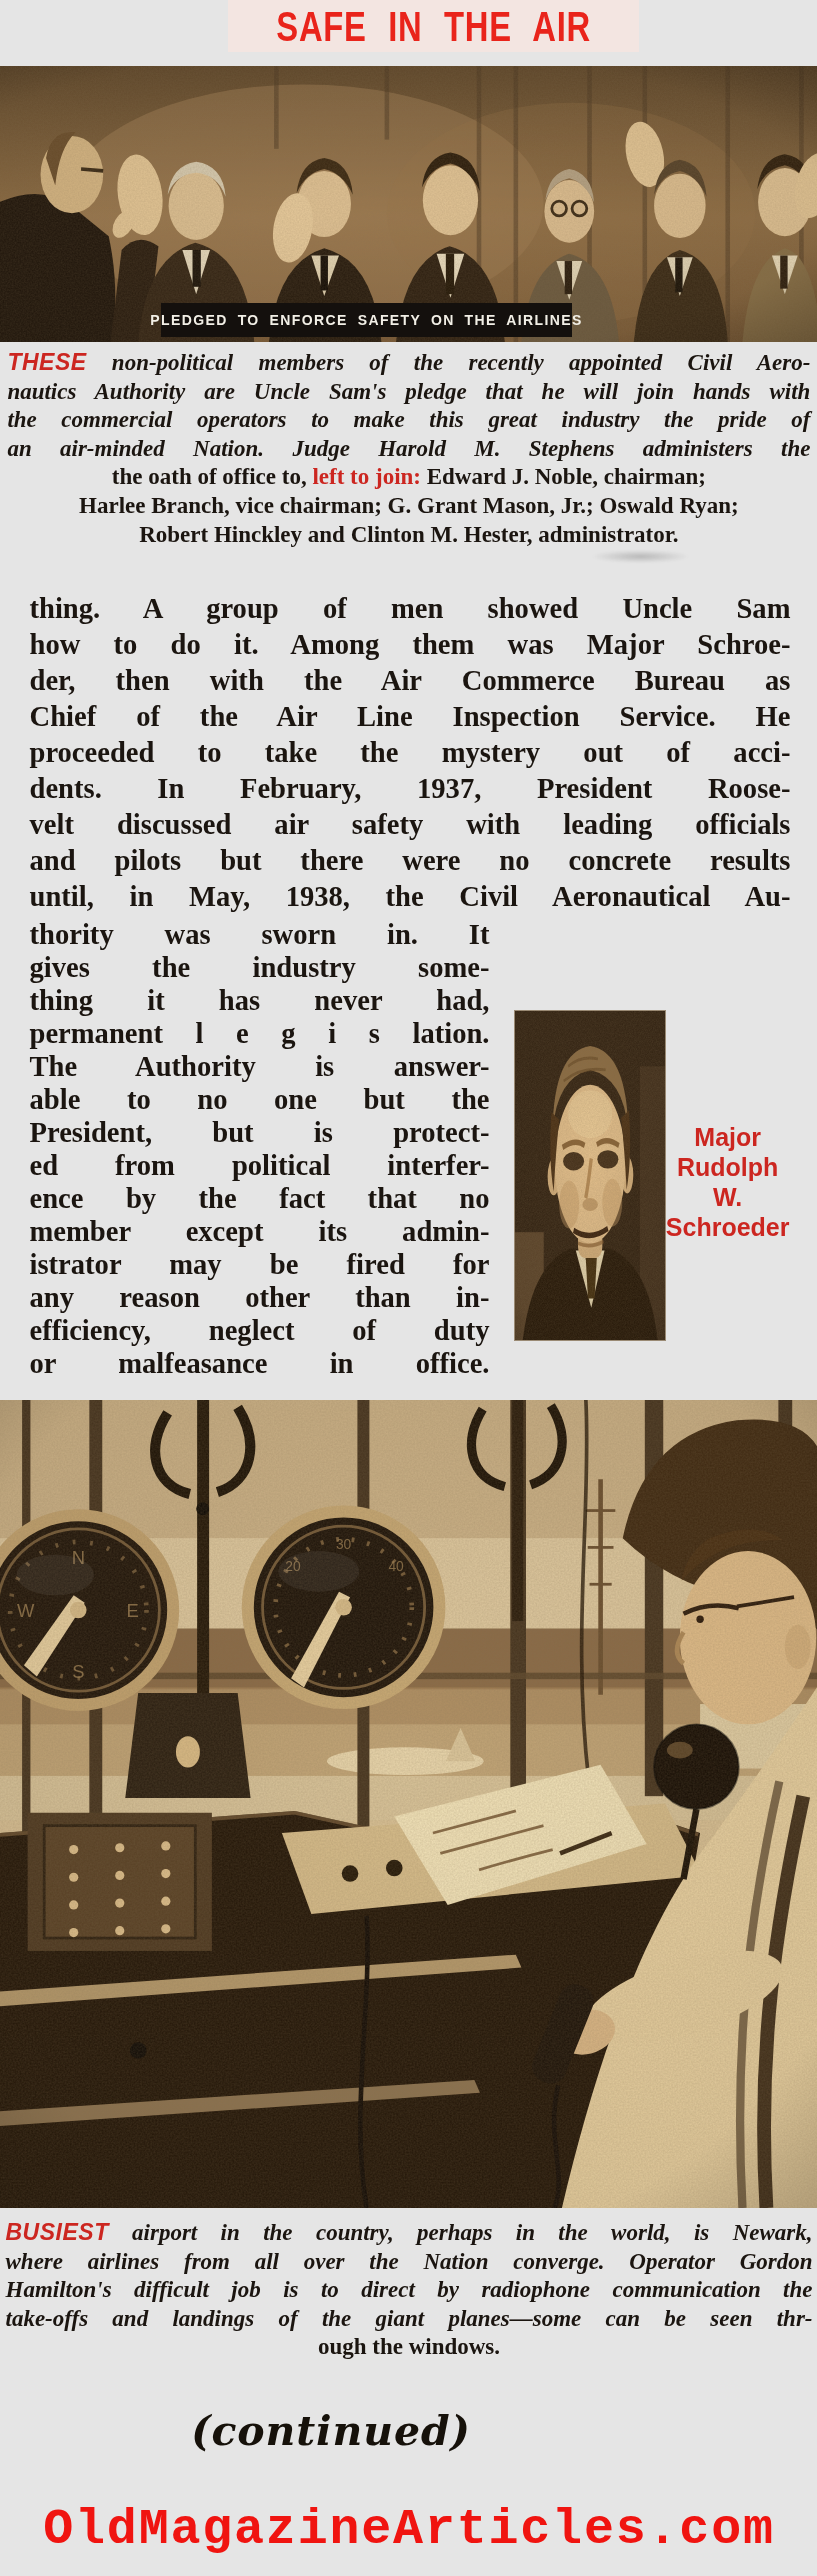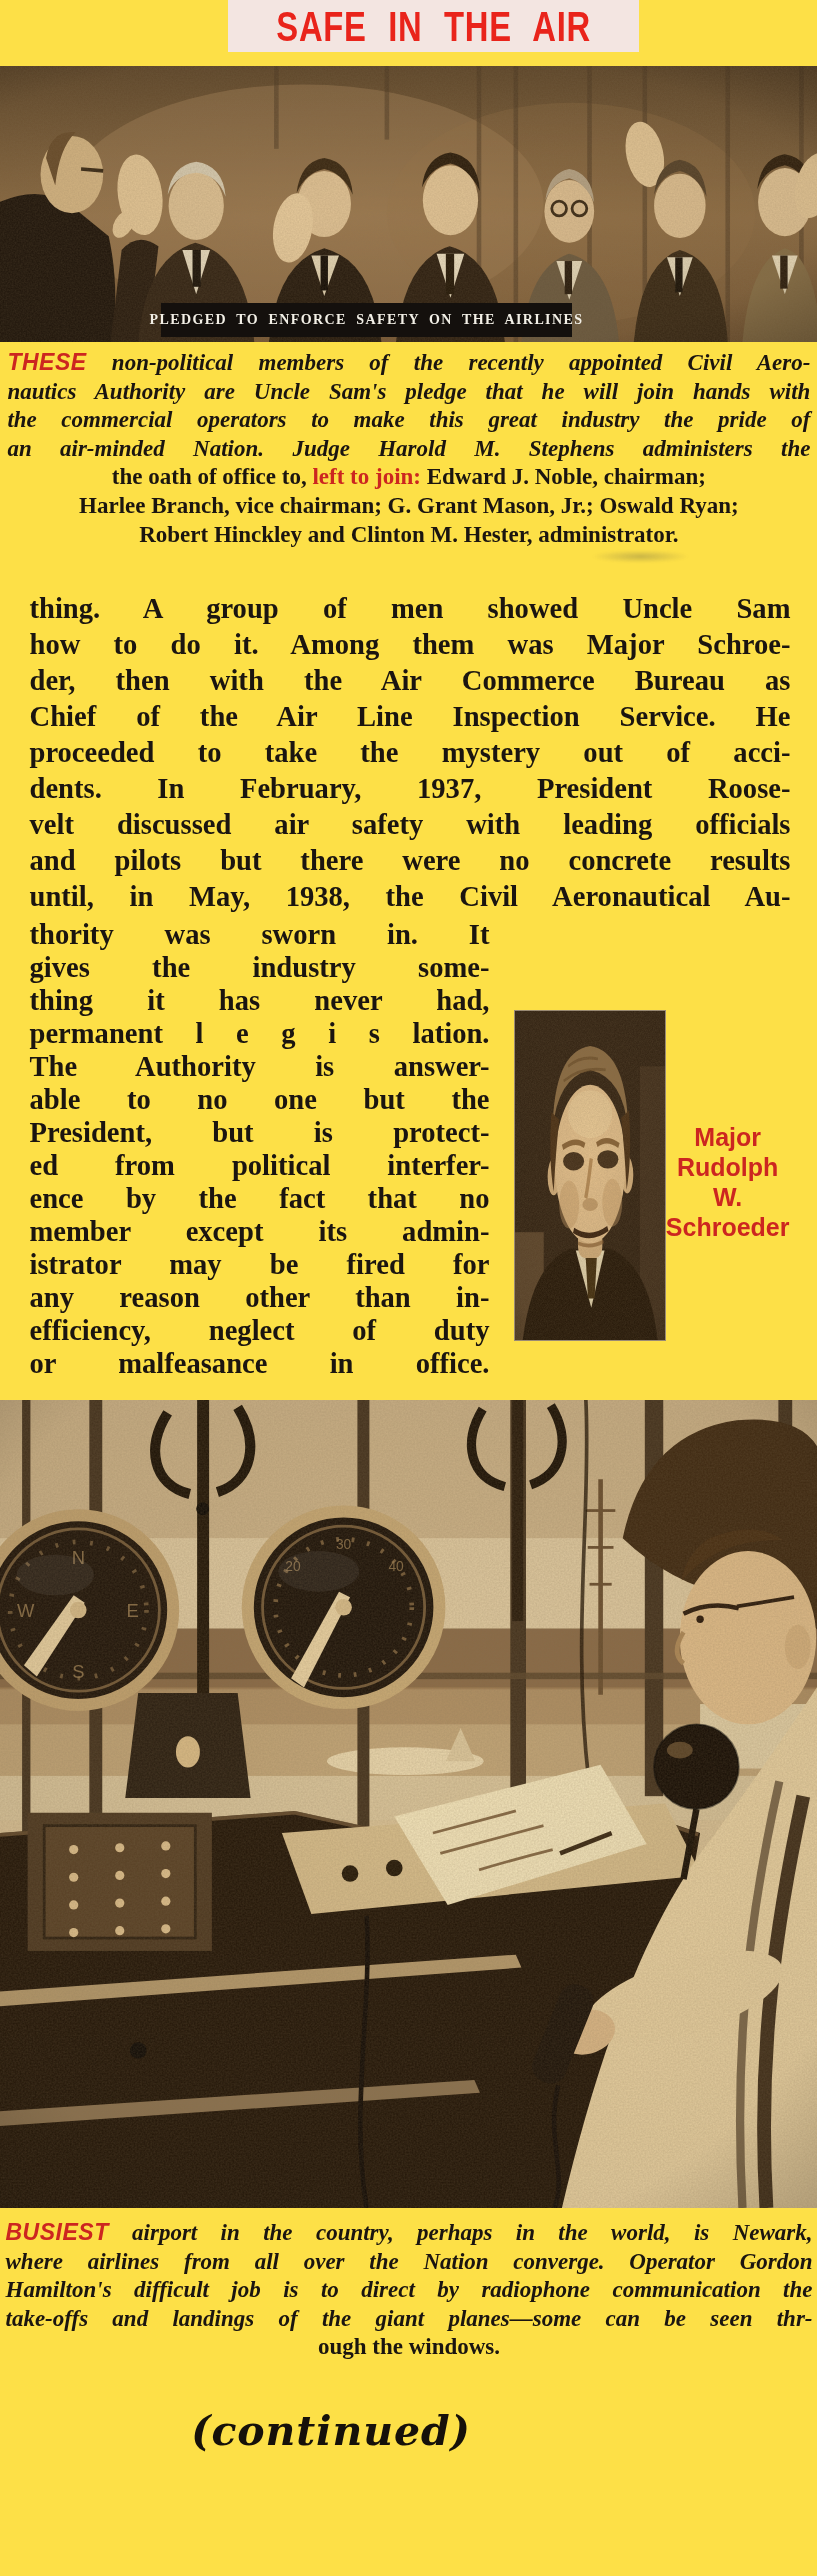--- a/index.html
+++ b/index.html
@@ -1,32 +1,32 @@
 <!DOCTYPE html>
 <html style="font-size:14.7px"><head>
 <meta charset="utf-8">
 <style>
   html,body{margin:0;padding:0;background:#ffffff;}
-  .page{position:relative;width:818px;height:2576px;background:#fde047;overflow:hidden;
+  .page{position:relative;width:818px;height:2576px;background:#e5e5e5;overflow:hidden;
         font-family:"Liberation Serif",serif;color:#1b1510;}
 
   
   .title-band{position:absolute;left:228px;top:0;width:411px;height:52px;background:#f3e5e1;
               display:flex;align-items:center;justify-content:center;}
   .title-band h1{margin:0;color:#e9241b;font-family:"Liberation Sans",sans-serif;font-weight:800;
                  font-size:41px;letter-spacing:0.9px;word-spacing:14.7px;white-space:nowrap;
                  transform:scaleX(.8) scaleY(1.04);}
 
   
   figure{margin:0;}
   .photo1{position:absolute;left:0;top:66px;width:818px;height:276px;}
   .photo1 svg,.photo3 svg{display:block;width:100%;height:100%;}
   .banner{position:absolute;left:161px;top:237px;width:411px;height:34px;background:#14100d;
           color:#f2efe6;display:flex;align-items:center;justify-content:center;
-          font-family:Liberation Serif, serif;font-weight:700;font-size:14px;
+          font-family:Liberation Sans, sans-serif;font-weight:700;font-size:14px;
           letter-spacing:1.4px;word-spacing:4.6px;white-space:nowrap;}
 
   
   .caption{position:absolute;left:0;width:818px;font-weight:700;font-size:23px;line-height:28.6px;color:#1b1510;}
   .cap1{top:348px;padding:0 7.4px;width:803px;}
   .cap2{top:2218px;padding:0 5.5px;width:807px;}
   .just{text-align:justify;text-align-last:justify;white-space:pre-line;font-style:italic;}
   .cent{text-align:center;white-space:pre-line;}
   .red{color:#cc2620;}
   .lead{font-family:"Liberation Sans",sans-serif;font-weight:800;letter-spacing:0.5px;}
@@ -388,15 +388,16 @@
   <div class="caption cap2">
     <div class="just"><span class="red lead">BUSIEST</span><span> airport in the country, perhaps in the world, is Newark,
 where airlines from all over the Nation converge. Operator Gordon
 Hamilton's difficult job is to direct by radiophone communication the
 take-offs and landings of the giant planes—some can be seen thr-</span></div>
     <div class="cent">ough the windows.</div>
   </div>
 
   <div class="continued">(continued)</div>
 
+  <div class="site-footer">OldMagazineArticles.com</div>
 
 </div>
 
 
 </body></html>

